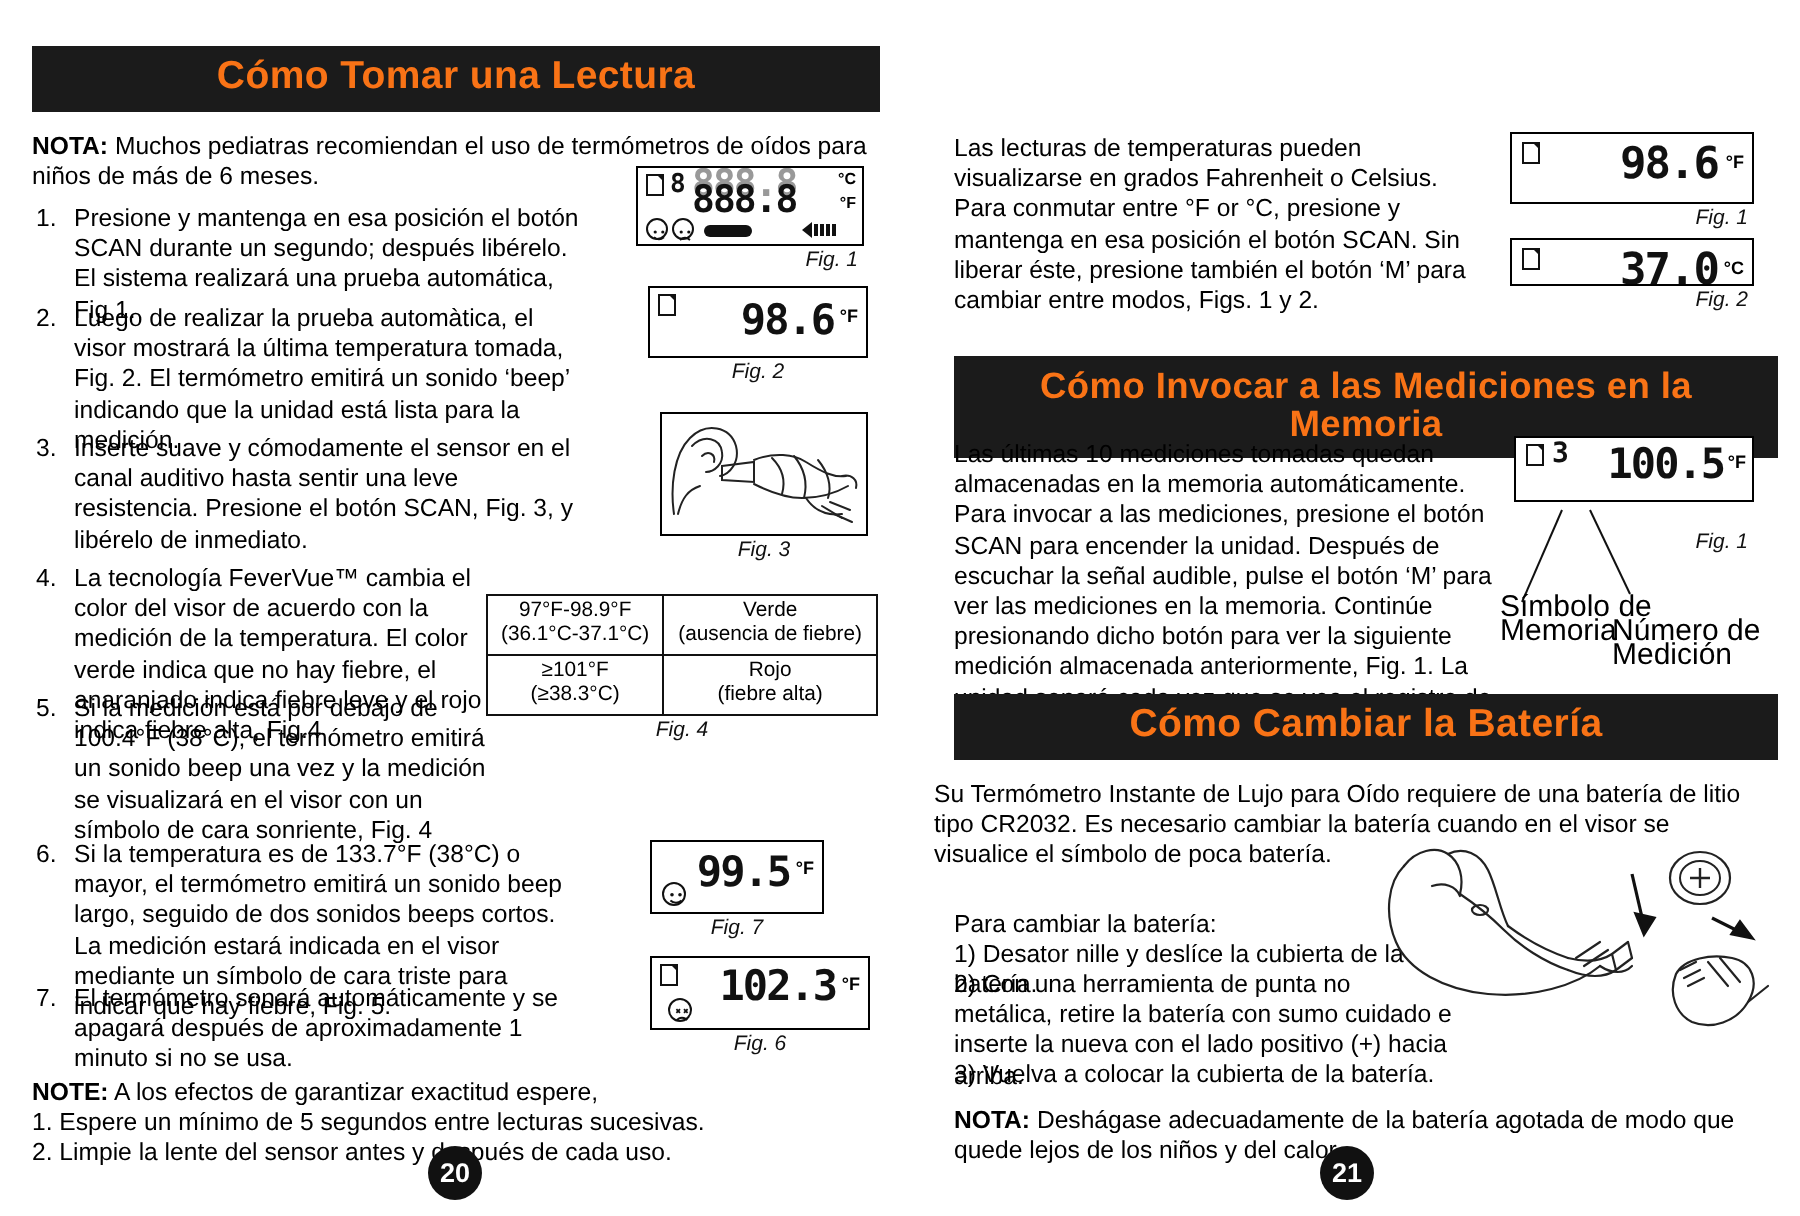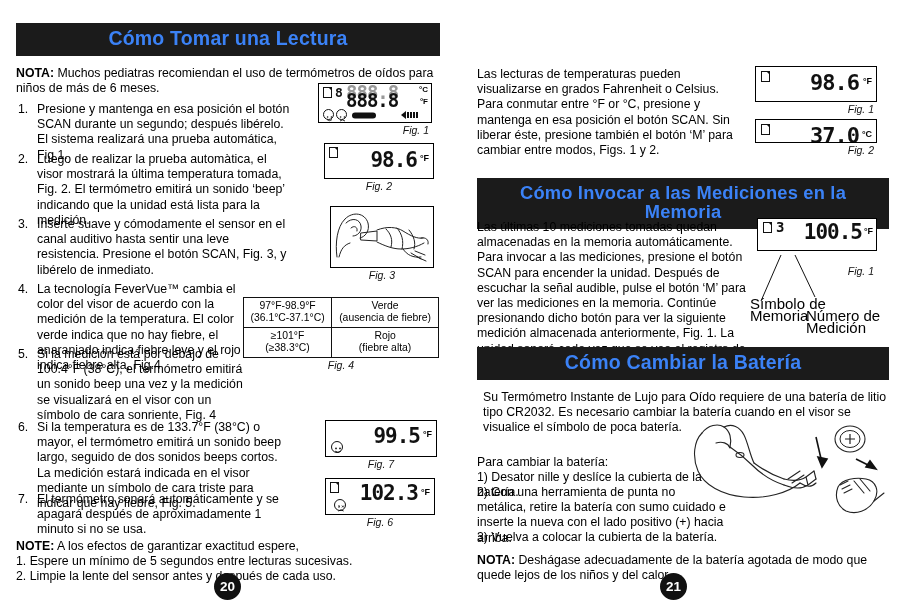--- a/index.html
+++ b/index.html
@@ -19,21 +19,21 @@
     position: absolute;
     top: 0;
     height: 608px;
   }
   .col-left  { left: 0;   width: 455px; }
   .col-right { left: 455px; width: 445px; }
 
   
   .bar {
     background: #1b1b1b;
-    color: #3b82f6;
+    color: #f97316;
     text-align: center;
     font-weight: bold;
     letter-spacing: .2px;
     padding: 5px 4px 8px;
     font-size: 19.5px;
     line-height: 1.05;
   }
   .bar-l { position: absolute; left: 16px; width: 424px; }
   .bar-r { position: absolute; left: 22px; width: 412px; }
 
@@ -290,21 +290,21 @@
           <td>
             <span>Rojo</span><br>
             <span>(fiebre alta)</span>
           </td>
         </tr>
       </tbody>
         </table>
       <div class="fig-cap center">Fig. 4</div>
     </div>
 
-    <div class="fig" style="left:325px; top:420px; width:112px;">
+    <div class="fig" style="left:325px; top:420px; width:87px;">
       <div class="lcd" style="height:37px;">
         <div class="seg" style="position:absolute; right:16px; top:5px; font-size:21px;">99.5</div>
         <div class="unit" style="position:absolute; right:4px; top:9px; font-size:9px;">°F</div>
         <div class="face" style="left:5px; top:20px; width:12px; height:12px;">
           <svg width="12" height="12" viewBox="0 0 12 12">
               <circle cx="4" cy="4.4" r=".9" fill="#111"></circle>
               <circle cx="8" cy="4.4" r=".9" fill="#111"></circle>
               <path d="M3.2 7.2 Q6 9.6 8.8 7.2" stroke="#111" stroke-width="1" fill="none"></path>
             </svg>
         </div>
@@ -378,21 +378,21 @@
       <div>Memoria</div>
     </div>
 
     <div class="callout-lbl" style="left:351px; top:310px;">
       <div>Número de</div>
       <div>Medición</div>
     </div>
 
     <div class="bar bar-r" style="top:347px;">Cómo Cambiar la Batería</div>
 
-    <div class="txt" style="left:28px; top:390px; width:412px;">Su Termómetro Instante de Lujo para Oído requiere de una batería de litio tipo CR2032. Es necesario cambiar la batería cuando en el visor se visualice el símbolo de poca batería.</div>
+    <div class="txt" style="left:12px; top:390px; width:412px;">Su Termómetro Instante de Lujo para Oído requiere de una batería de litio tipo CR2032. Es necesario cambiar la batería cuando en el visor se visualice el símbolo de poca batería.</div>
 
     <div class="txt" style="left:22px; top:455px; width:240px;">Para cambiar la batería:</div>
 
     <div class="txt" style="left:22px; top:470px; width:250px;">1) Desator nille y deslíce la cubierta de la batería.</div>
     <div class="txt" style="left:22px; top:485px; width:250px;">2) Con una herramienta de punta no metálica, retire la batería con sumo cuidado e inserte la nueva con el lado positivo (+) hacia arriba.</div>
     <div class="txt" style="left:22px; top:530px; width:250px;">3) Vuelva a colocar la cubierta de la batería.</div>
 
     <div class="fig" style="left:233px; top:415px; width:205px; height:105px;">
       <svg width="205" height="105" viewBox="0 0 205 105">
         <g stroke="#222" stroke-width="1.1" fill="none" stroke-linecap="round" stroke-linejoin="round">

